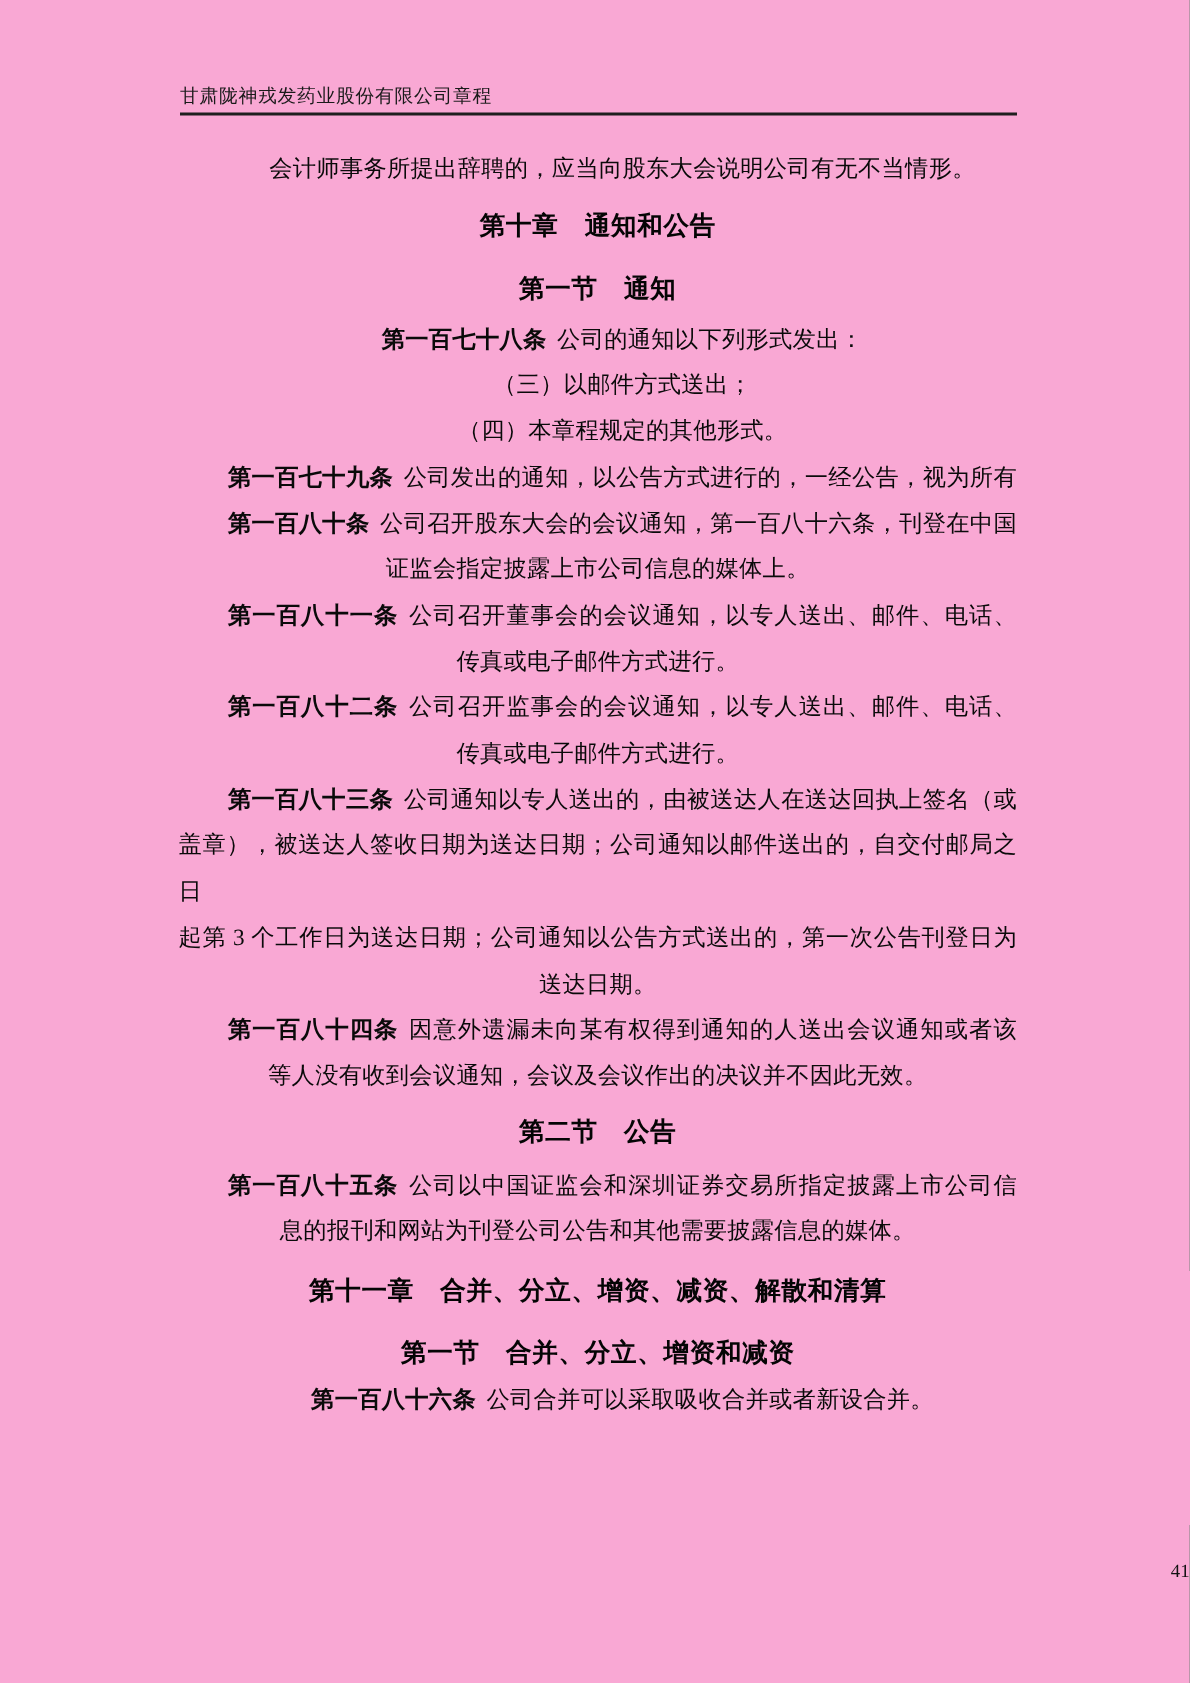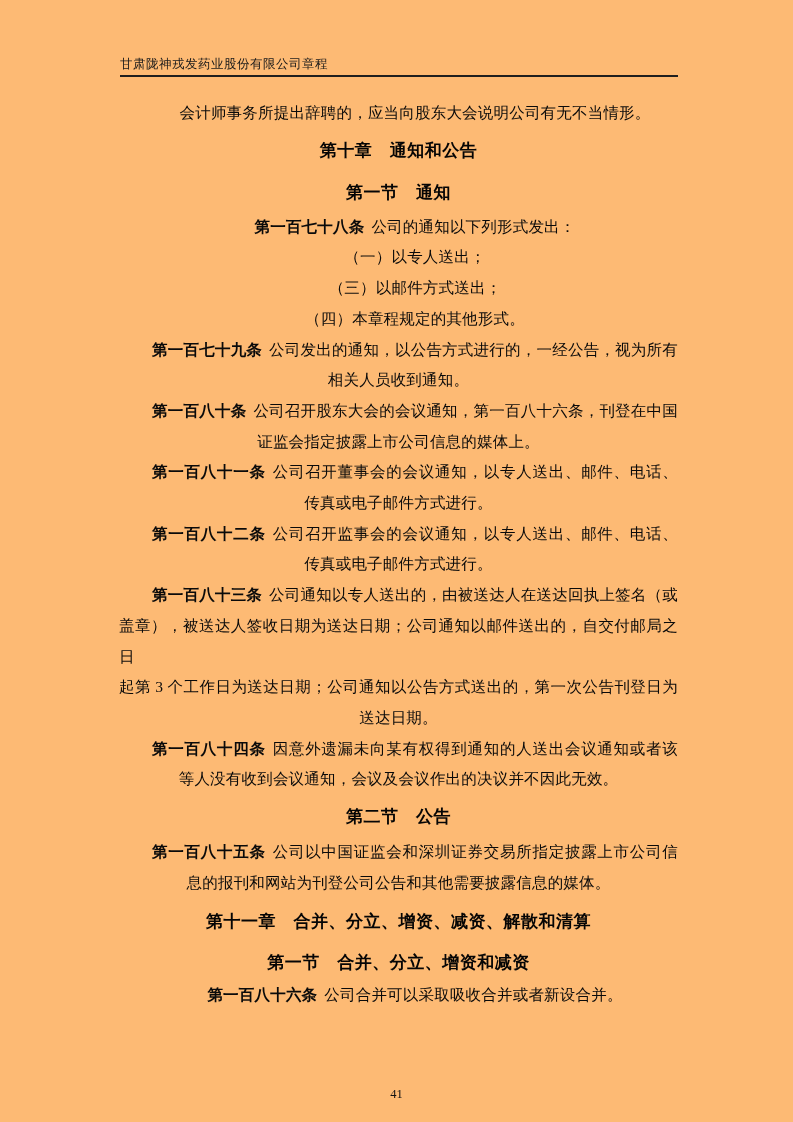--- a/index.html
+++ b/index.html
@@ -1,19 +1,19 @@
 <!DOCTYPE html>
 <html><head>
 <meta charset="utf-8">
 <style>
   html,body{margin:0;padding:0;background:#888;}
   .page{
     position:relative;
     width:793px;height:1122px;
-    background:#fdba74;
+    background:#f9a8d4;
     margin:0 auto;
     overflow:hidden;
     font-family:"Liberation Serif","DejaVu Serif",serif;
     color:#000;
   }
   
   .hdr{
     position:absolute;
     left:120px;right:115px;top:56px;
     font-size:12.5px;
@@ -52,41 +52,38 @@
   }
   .h44{height:44px;text-align:center;}
   .h39{height:39px;}
   .h42{height:42px;}
   .h46{height:46px;}
   .h36{height:36px;}
   
   .ftr{
     position:absolute;
     left:0;right:0;top:1040px;
-    text-align:center;
+    text-align:right;
     font-size:12.5px;
     color:#111;
-    margin-top:47px;
   }
 </style>
 </head>
 <body>
 
 <div class="page">
   <div class="hdr">甘肃陇神戎发药业股份有限公司章程</div>
   <div class="body" id="doc-body">
       <div class="line ind"><span>会计师事务所提出辞聘的，应当向股东大会说明公司有无不当情形。</span></div>
       <div class="heading h44">第十章　通知和公告</div>
       <div class="heading h39">第一节　通知</div>
       <div class="line ind"><span class="lead">第一百七十八条</span><span>公司的通知以下列形式发出：</span></div>
-      <div class="line ind"><span>（一）以专人送出；</span></div>
       <div class="line ind"><span>（三）以邮件方式送出；</span></div>
       <div class="line ind"><span>（四）本章程规定的其他形式。</span></div>
       <div class="line j ind"><span class="lead">第一百七十九条</span><span>公司发出的通知，以公告方式进行的，一经公告，视为所有</span></div>
-      <div class="line"><span>相关人员收到通知。</span></div>
       <div class="line j ind"><span class="lead">第一百八十条</span><span>公司召开股东大会的会议通知，第一百八十六条，刊登在中国</span></div>
       <div class="line"><span>证监会指定披露上市公司信息的媒体上。</span></div>
       <div class="line j ind"><span class="lead">第一百八十一条</span><span>公司召开董事会的会议通知，以专人送出、邮件、电话、</span></div>
       <div class="line"><span>传真或电子邮件方式进行。</span></div>
       <div class="line j ind"><span class="lead">第一百八十二条</span><span>公司召开监事会的会议通知，以专人送出、邮件、电话、</span></div>
       <div class="line"><span>传真或电子邮件方式进行。</span></div>
       <div class="line j ind"><span class="lead">第一百八十三条</span><span>公司通知以专人送出的，由被送达人在送达回执上签名（或</span></div>
       <div class="line j"><span>盖章），被送达人签收日期为送达日期；公司通知以邮件送出的，自交付邮局之日</span></div>
       <div class="line j"><span>起第 3 个工作日为送达日期；公司通知以公告方式送出的，第一次公告刊登日为</span></div>
       <div class="line"><span>送达日期。</span></div>

